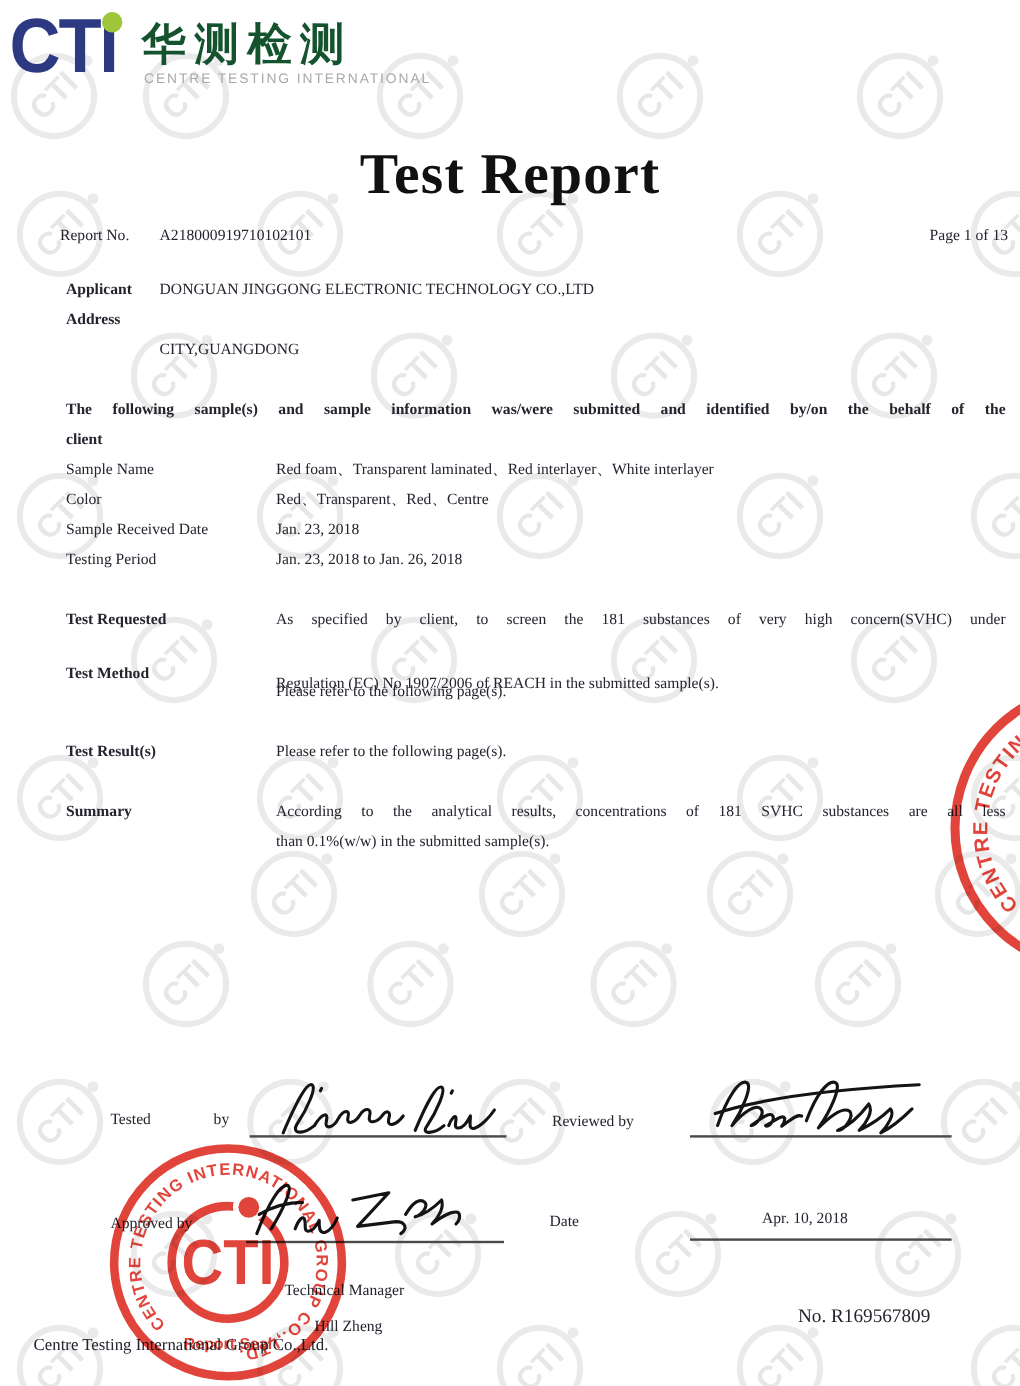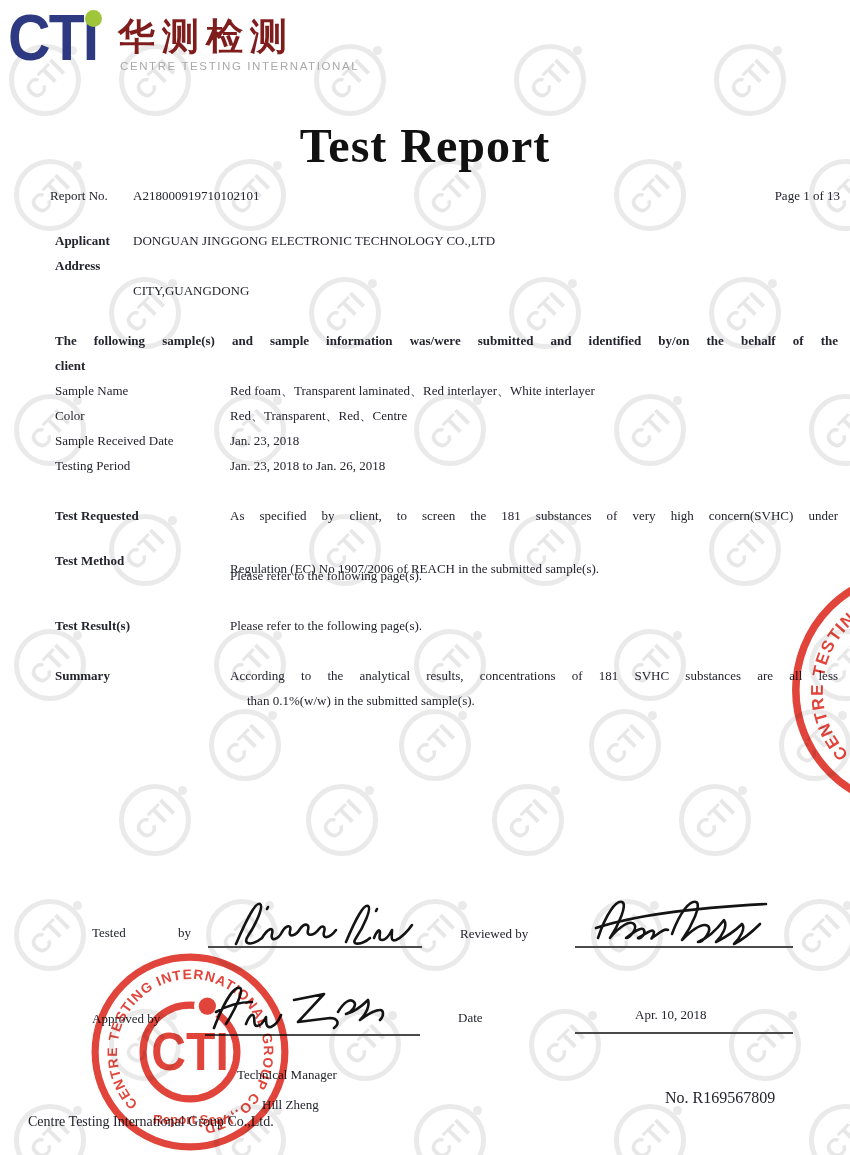--- a/index.html
+++ b/index.html
@@ -4,21 +4,21 @@
 <style>
   html,body{margin:0;padding:0;background:#fff;}
   .page{position:relative;width:850px;height:1155px;background:#fff;overflow:hidden;
         font-family:"Liberation Serif","DejaVu Serif",serif;color:#23242e;}
   .abs{position:absolute;}
   
   .logo-cti{left:8px;top:6px;font-family:"Liberation Sans","DejaVu Sans",sans-serif;
             font-weight:800;font-size:64px;line-height:64px;color:#2d3a82;
             letter-spacing:-2px;transform:scaleX(.92);transform-origin:left top;}
   .logo-dot{left:85px;top:10px;width:17px;height:17px;border-radius:50%;background:#9fc63b;}
-  .logo-cn{left:118px;top:18px;font-size:37px;line-height:37px;color:#7f1d1d;font-weight:bold;
+  .logo-cn{left:118px;top:18px;font-size:37px;line-height:37px;color:#14532d;font-weight:bold;
            letter-spacing:7px;font-family:"Liberation Sans","DejaVu Sans",sans-serif;}
   .logo-sub{left:120px;top:60px;font-size:11.5px;color:#a9a9a9;letter-spacing:1.6px;
             font-family:"Liberation Sans","DejaVu Sans",sans-serif;}
   
   #wm-layer{position:absolute;inset:0;z-index:0;}
   .wm{position:absolute;width:62px;height:62px;border:5px solid #eaeaea;border-radius:50%;}
   .wm .t{position:absolute;left:50%;top:50%;transform:translate(-50%,-50%) rotate(-45deg);
          font-family:"Liberation Sans","DejaVu Sans",sans-serif;font-weight:800;
          font-size:27px;color:#e7e7e7;letter-spacing:0px;}
   .wm .d{position:absolute;right:-1px;top:-3px;width:9px;height:9px;border-radius:50%;background:#eaeaea;}
@@ -271,21 +271,21 @@
   <div class="abs txt" style="left:230px;top:556px;">Regulation (EC) No 1907/2006 of REACH in the submitted sample(s).</div>
 
   <div class="abs txt b" style="left:55px;top:533px;margin-top:15px;">Test Method</div>
   <div class="abs txt" style="left:230px;top:563px;">Please refer to the following page(s).</div>
 
   <div class="abs txt b" style="left:55px;top:613px;">Test Result(s)</div>
   <div class="abs txt" style="left:230px;top:613px;">Please refer to the following page(s).</div>
 
   <div class="abs txt b" style="left:55px;top:663px;">Summary</div>
   <div class="abs txt stretch" style="left:230px;top:663px;width:608px;">According to the analytical results, concentrations of 181 SVHC substances are all less</div>
-  <div class="abs txt" style="left:230px;top:688px;margin-left:17px;">than 0.1%(w/w) in the submitted sample(s).</div>
+  <div class="abs txt" style="left:230px;top:688px;">than 0.1%(w/w) in the submitted sample(s).</div>
 
   <div class="abs txt" style="left:92px;top:920px;">Tested</div>
   <div class="abs txt" style="left:178px;top:920px;">by</div>
   <svg class="abs sig" style="left:222px;top:896px;" width="198" height="55" viewBox="0 0 198 55">
     <path d="M14,48 C26,20 34,6 38,8 C42,10 34,28 26,40 C20,49 30,50 40,42 M45,13 l1,-2 M40,42 C46,32 52,30 50,38 C48,46 56,44 60,36 C64,29 70,28 68,35 C66,42 74,40 78,33 C82,27 88,27 86,34 C84,41 92,40 97,33 C100,29 104,30 102,36 C100,44 108,42 114,34"></path>
     <path d="M124,46 C134,22 142,8 146,10 C150,12 142,30 134,42 C128,50 140,49 148,42 M154,15 l1,-2 M152,42 c2,-6 6,-10 6,-6 c0,4 -2,8 2,8 c4,0 8,-6 10,-10 c0,6 -2,12 4,10 c5,-2 12,-9 16,-15"></path>
   </svg>
   <div class="abs rule" style="left:208px;top:946px;width:214px;"></div>
 
   <div class="abs txt" style="left:460px;top:921px;">Reviewed by</div>

